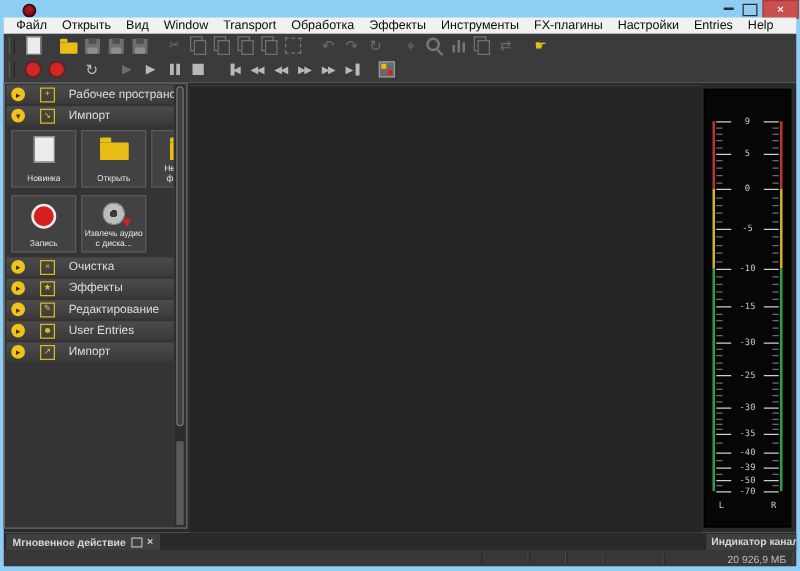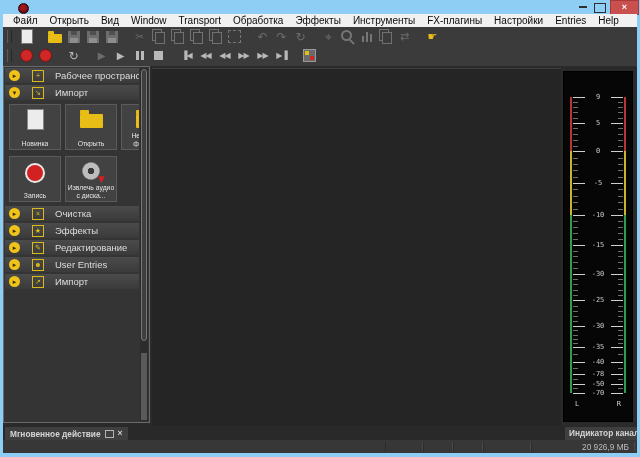--- a/index.html
+++ b/index.html
@@ -448,21 +448,21 @@
         <div style="position: absolute; left: 0px; right: 0px; top: 84.5%; transform: translateY(-50%); text-align: center; font-size: 7px; color: rgb(201, 201, 201); font-family: &quot;DejaVu Sans Mono&quot;, monospace;">-35</div>
         <div style="position: absolute; left: 3px; width: 5px; height: 1px; top: 86.95%; background: rgb(110, 110, 110);"></div>
         <div style="position: absolute; right: 3px; width: 5px; height: 1px; top: 86.95%; background: rgb(110, 110, 110);"></div>
         <div style="position: absolute; left: 3px; width: 12px; height: 1px; top: 89.4%; background: rgb(207, 207, 207);"></div>
         <div style="position: absolute; right: 3px; width: 12px; height: 1px; top: 89.4%; background: rgb(207, 207, 207);"></div>
         <div style="position: absolute; left: 0px; right: 0px; top: 89.4%; transform: translateY(-50%); text-align: center; font-size: 7px; color: rgb(201, 201, 201); font-family: &quot;DejaVu Sans Mono&quot;, monospace;">-40</div>
         <div style="position: absolute; left: 3px; width: 5px; height: 1px; top: 91.45%; background: rgb(110, 110, 110);"></div>
         <div style="position: absolute; right: 3px; width: 5px; height: 1px; top: 91.45%; background: rgb(110, 110, 110);"></div>
         <div style="position: absolute; left: 3px; width: 12px; height: 1px; top: 93.5%; background: rgb(207, 207, 207);"></div>
         <div style="position: absolute; right: 3px; width: 12px; height: 1px; top: 93.5%; background: rgb(207, 207, 207);"></div>
-        <div style="position: absolute; left: 0px; right: 0px; top: 93.5%; transform: translateY(-50%); text-align: center; font-size: 7px; color: rgb(201, 201, 201); font-family: &quot;DejaVu Sans Mono&quot;, monospace;">-78</div>
+        <div style="position: absolute; left: 0px; right: 0px; top: 93.5%; transform: translateY(-50%); text-align: center; font-size: 7px; color: rgb(201, 201, 201); font-family: &quot;DejaVu Sans Mono&quot;, monospace;">-39</div>
         <div style="position: absolute; left: 3px; width: 5px; height: 1px; top: 95.15%; background: rgb(110, 110, 110);"></div>
         <div style="position: absolute; right: 3px; width: 5px; height: 1px; top: 95.15%; background: rgb(110, 110, 110);"></div>
         <div style="position: absolute; left: 3px; width: 12px; height: 1px; top: 96.8%; background: rgb(207, 207, 207);"></div>
         <div style="position: absolute; right: 3px; width: 12px; height: 1px; top: 96.8%; background: rgb(207, 207, 207);"></div>
         <div style="position: absolute; left: 0px; right: 0px; top: 96.8%; transform: translateY(-50%); text-align: center; font-size: 7px; color: rgb(201, 201, 201); font-family: &quot;DejaVu Sans Mono&quot;, monospace;">-50</div>
         <div style="position: absolute; left: 3px; width: 5px; height: 1px; top: 98.4%; background: rgb(110, 110, 110);"></div>
         <div style="position: absolute; right: 3px; width: 5px; height: 1px; top: 98.4%; background: rgb(110, 110, 110);"></div>
         <div style="position: absolute; left: 3px; width: 12px; height: 1px; top: 100%; background: rgb(207, 207, 207);"></div>
         <div style="position: absolute; right: 3px; width: 12px; height: 1px; top: 100%; background: rgb(207, 207, 207);"></div>
         <div style="position: absolute; left: 0px; right: 0px; top: 100%; transform: translateY(-50%); text-align: center; font-size: 7px; color: rgb(201, 201, 201); font-family: &quot;DejaVu Sans Mono&quot;, monospace;">-70</div>

